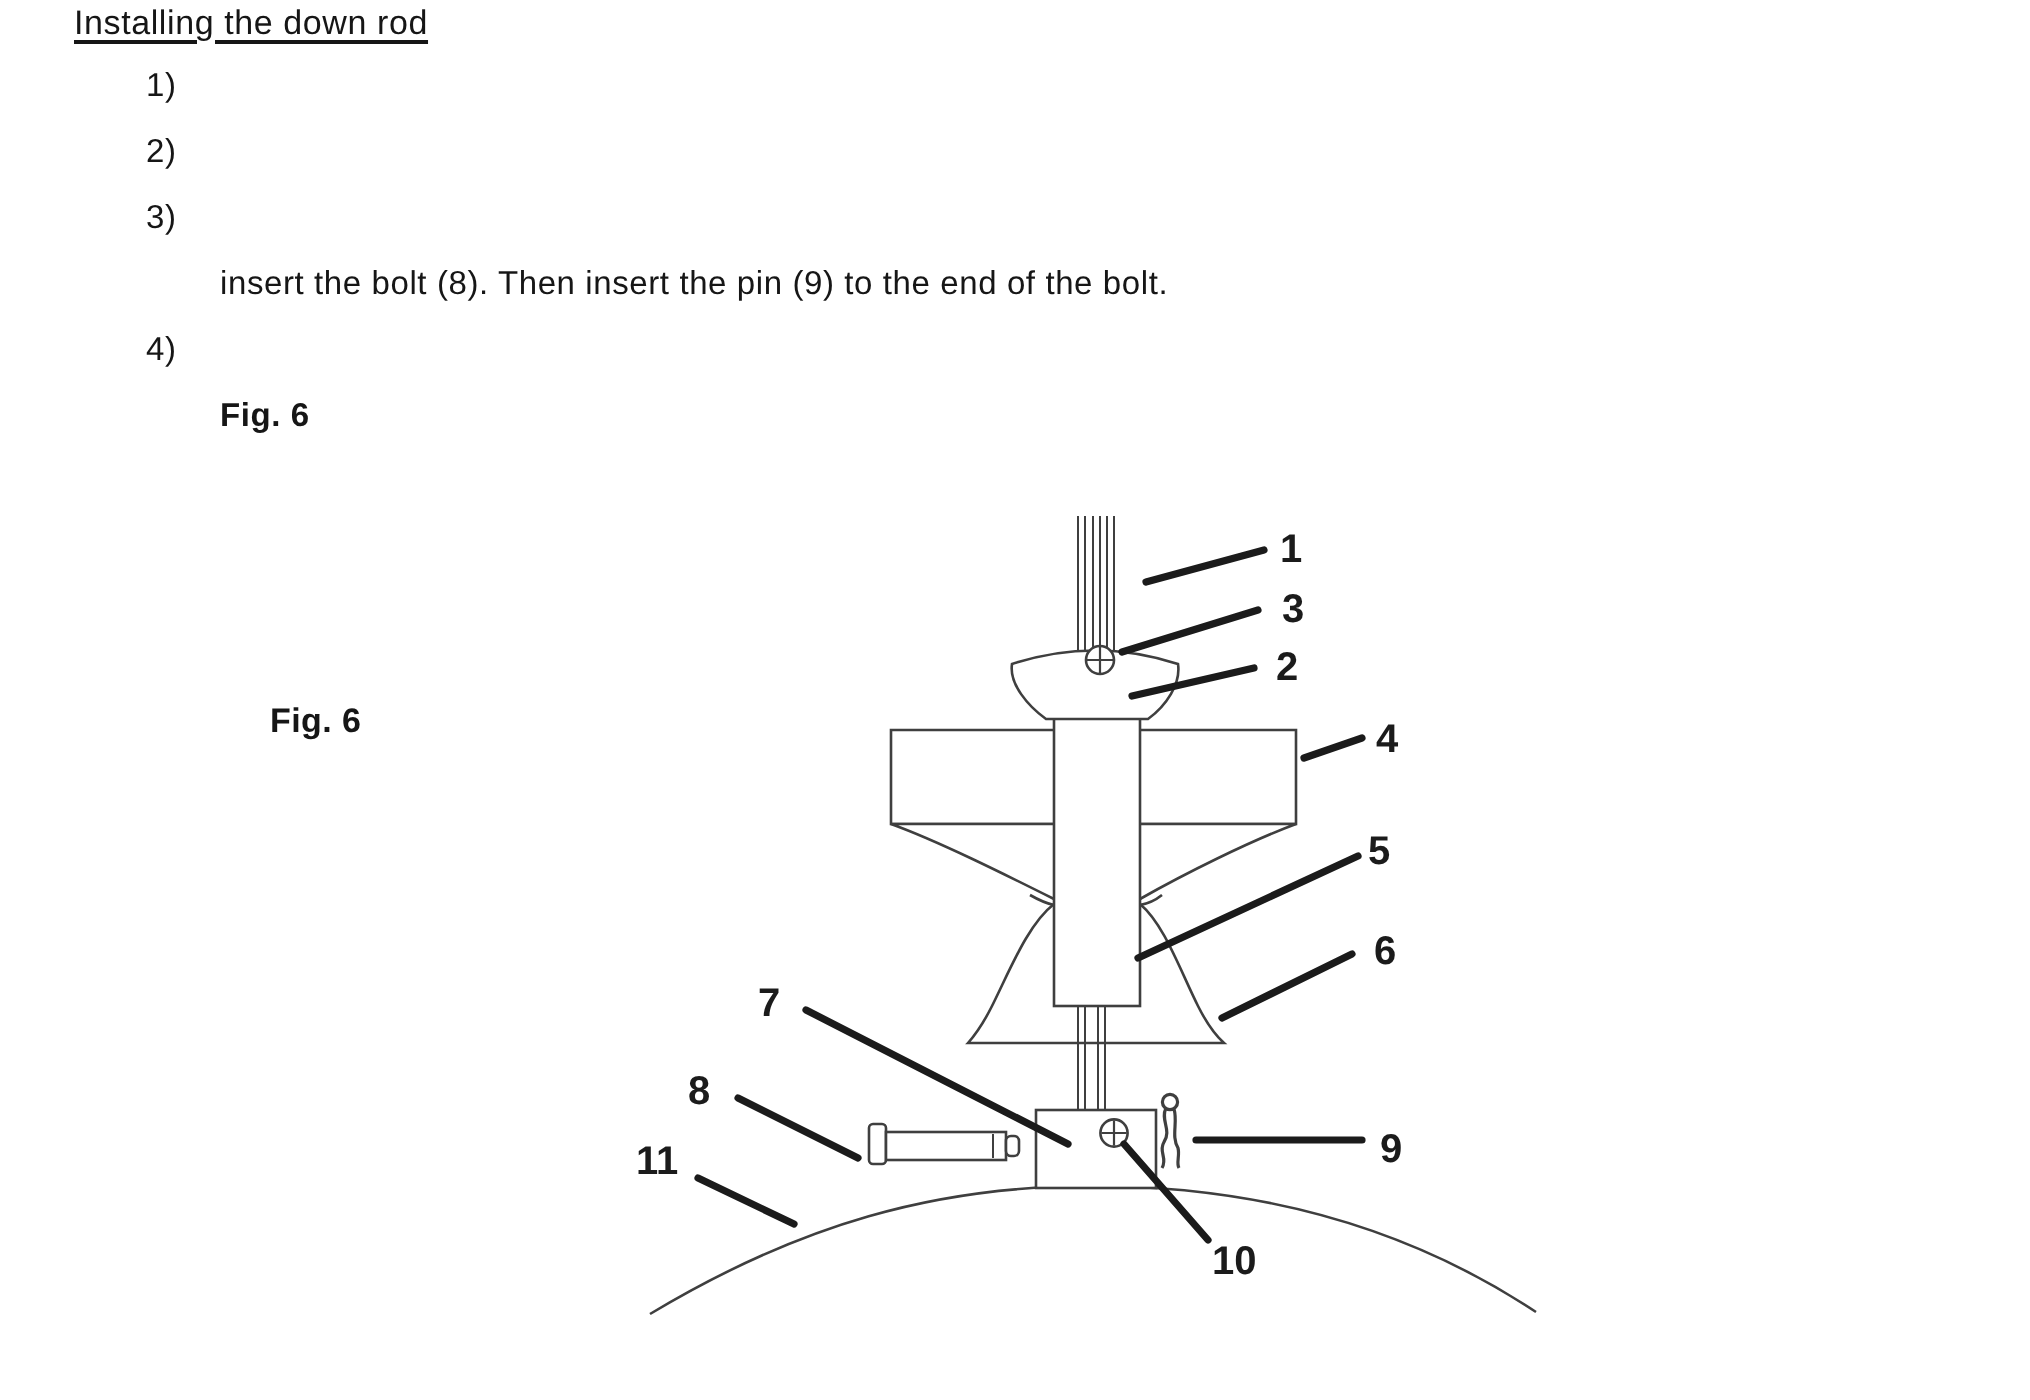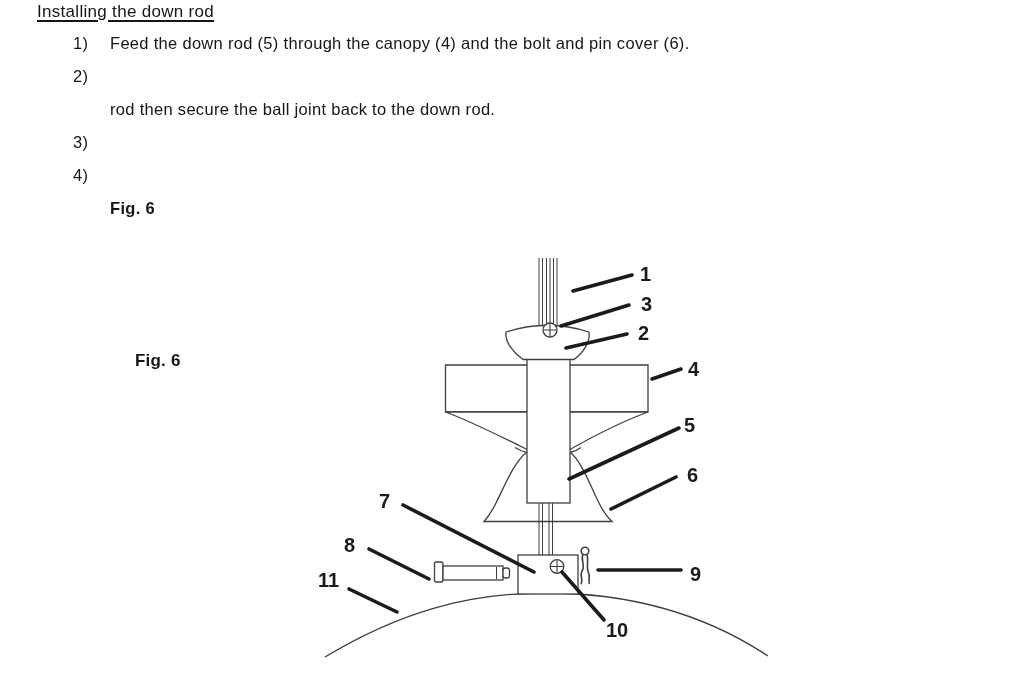--- a/index.html
+++ b/index.html
@@ -25,31 +25,30 @@
   svg text{font-family:"Liberation Sans", sans-serif;font-weight:bold;font-size:20px;}
 </style>
 </head>
 <body>
 
 <div class="doc-title">Installing the down rod</div>
 
 <div class="steps">
   <div class="row">
     <span class="num">1)</span>
-    <span class="txt">Feed the down rod (5) through the canopy (4) and the bolt and pin cover (6).</span>
   </div>
   <div class="row">
     <span class="num">2)</span>
   </div>
   <div class="row">
-    <span class="num"></span>
-    <span class="txt">rod then secure the ball joint back to the down rod.</span>
+    <span class="num">3)</span>
   </div>
   <div class="row">
-    <span class="num">3)</span>
+    <span class="num"></span>
+    <span class="txt">insert the bolt (8). Then insert the pin (9) to the end of the bolt.</span>
   </div>
   <div class="row">
     <span class="num">4)</span>
   </div>
   <div class="row caption">
     <span class="num"></span>
     <span class="txt">Fig. 6</span>
   </div>
 </div>
 

